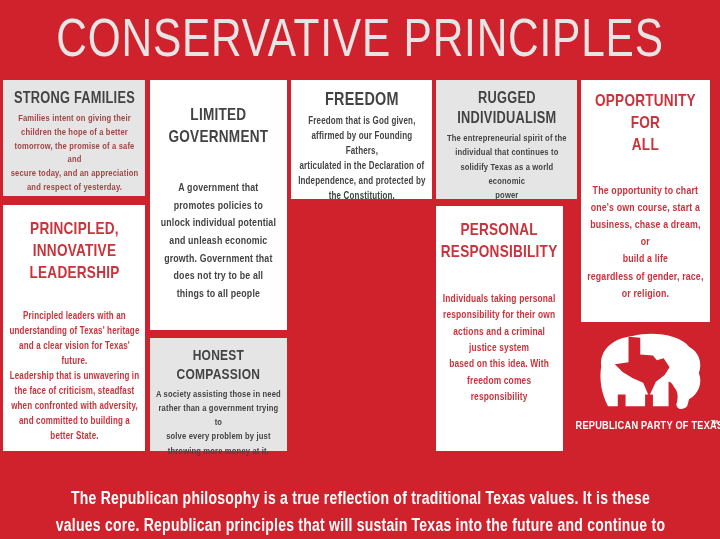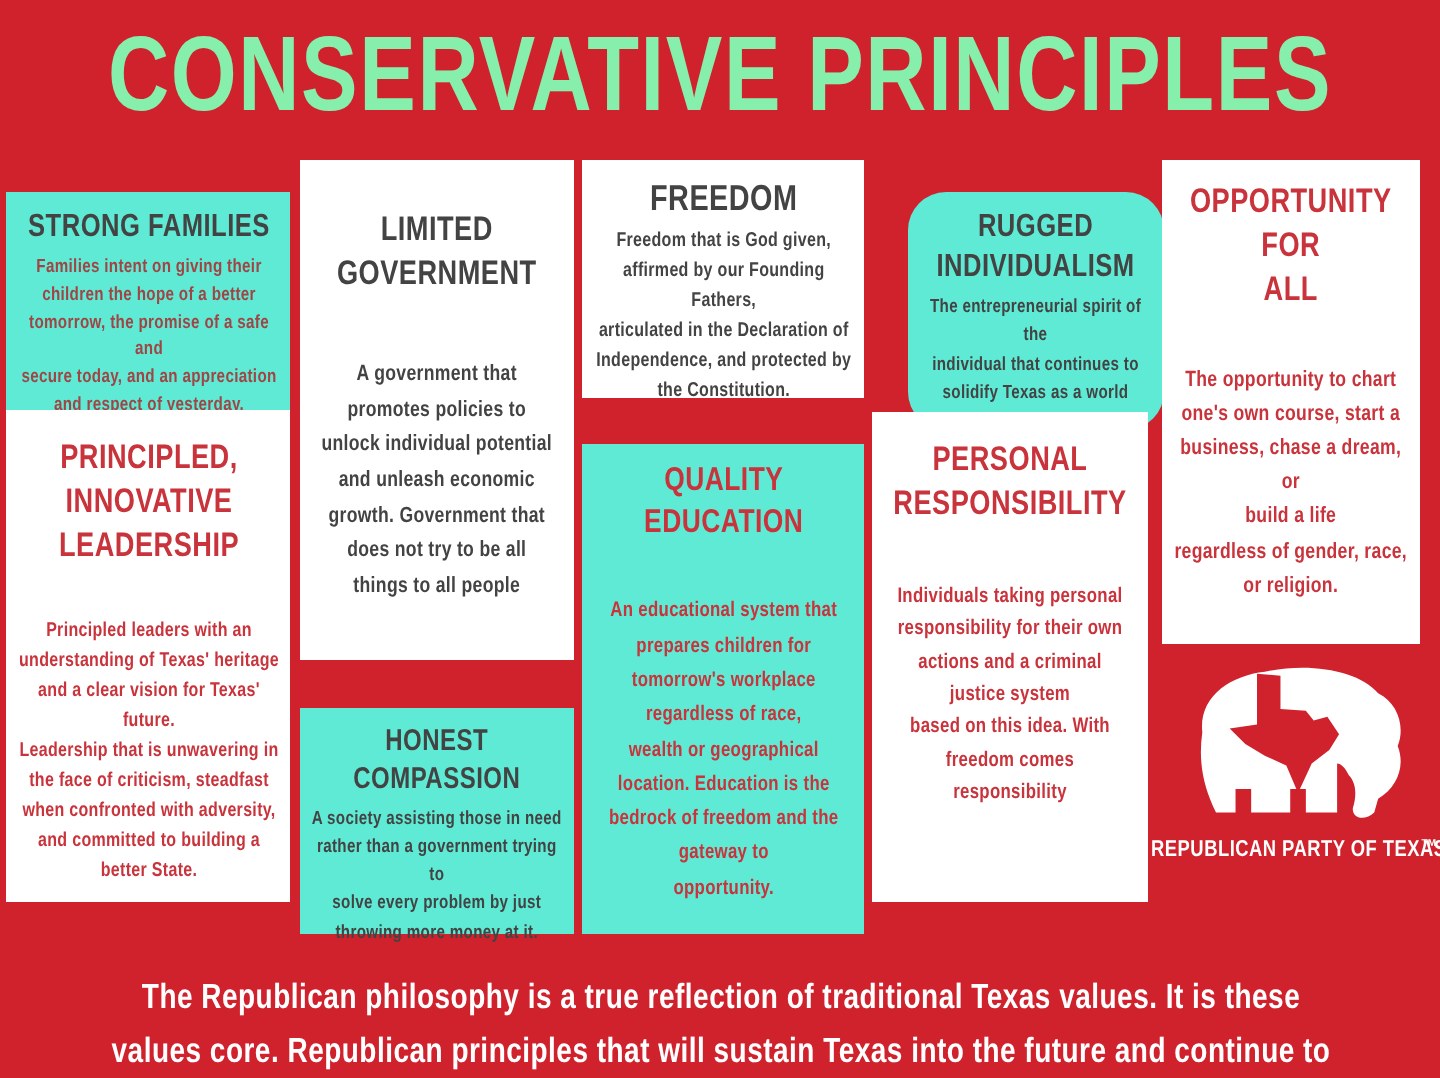--- a/index.html
+++ b/index.html
@@ -7,29 +7,29 @@
   .canvas {
     position:relative; width:720px; height:539px; overflow:hidden;
     background:#d0222c; margin:0 auto;
   }
   .condense {
     width:125%; margin-left:-12.5%;
     transform:scaleX(0.8); transform-origin:50% 0;
   }
   .main-title {
     position:absolute; top:4px; left:0; width:720px; text-align:center;
-    color:#86efac; font-weight:700; font-size:53px; line-height:1.3;
+    color:#e5e5e5; font-weight:400; font-size:53px; line-height:1.3;
     letter-spacing:1px; white-space:nowrap;
   }
   .card {
     position:absolute; box-sizing:border-box; text-align:center;
     padding:8px 5px;
   }
   .card.white { background:#ffffff; }
-  .card.gray  { background:#5eead4;margin-top:16px; }
+  .card.gray  { background:#e5e5e5; }
   .card-title {
     font-weight:700; white-space:pre-line; line-height:1.25;
     letter-spacing:0.3px;
   }
   .card-body {
     font-weight:700; white-space:pre-line; letter-spacing:0.2px;
   }
   .t-gray { color:#434343; }
   .t-red  { color:#c9333b; }
   .t-dred { color:#a04545; }
@@ -55,25 +55,25 @@
   
   #card-freedom              { left:291px; top:80px;  width:141px; height:119px; }
   #card-freedom .card-title { font-size:18px; }
   #card-freedom .card-body  { font-size:10px; line-height:1.5; margin-top:2px; }
 
   #card-quality-education    { left:291px; top:206px; width:141px; height:245px; padding-top:8px; }
   #card-quality-education .card-title { font-size:16.5px; }
   #card-quality-education .card-body  { font-size:10.5px; line-height:1.65; margin-top:26px; }
 
   
-  #card-rugged               { left:454px; top:80px;  width:128px; height:119px;border-radius:19px; }
+  #card-rugged               { left:436px; top:80px;  width:141px; height:119px; }
   #card-rugged .card-title { font-size:16px; }
   #card-rugged .card-body  { font-size:9.5px; line-height:1.5; margin-top:3px; }
 
-  #card-personal             { left:436px; top:206px; width:138px; height:245px; padding-top:13px; }
+  #card-personal             { left:436px; top:206px; width:127px; height:245px; padding-top:13px; }
   #card-personal .card-title { font-size:17px; line-height:1.3; }
   #card-personal .card-body  { font-size:10.5px; line-height:1.55; margin-top:27px; }
 
   
   #card-opportunity          { left:581px; top:80px;  width:129px; height:242px; padding-top:10px; }
   #card-opportunity .card-title { font-size:17px; line-height:1.3; }
   #card-opportunity .card-body  { font-size:11px; line-height:1.55; margin-top:26px; }
 
   
   .logo {
@@ -164,34 +164,20 @@
     <div class="condense">
       <div class="card-title t-gray">HONEST
 COMPASSION</div>
       <div class="card-body t-gray">A society assisting those in need
 rather than a government trying to
 solve every problem by just
 throwing more money at it.</div>
     </div>
   </div>
 
-  <div class="card gray" id="card-quality-education">
-    <div class="condense">
-      <div class="card-title t-red">QUALITY EDUCATION</div>
-      <div class="card-body t-red">An educational system that
-prepares children for
-tomorrow's workplace
-regardless of race,
-wealth or geographical
-location. Education is the
-bedrock of freedom and the
-gateway to
-opportunity.</div>
-    </div>
-  </div>
 
   <div class="card gray" id="card-rugged">
     <div class="condense">
       <div class="card-title t-gray">RUGGED
 INDIVIDUALISM</div>
       <div class="card-body t-gray">The entrepreneurial spirit of the
 individual that continues to
 solidify Texas as a world economic
 power</div>
     </div>

